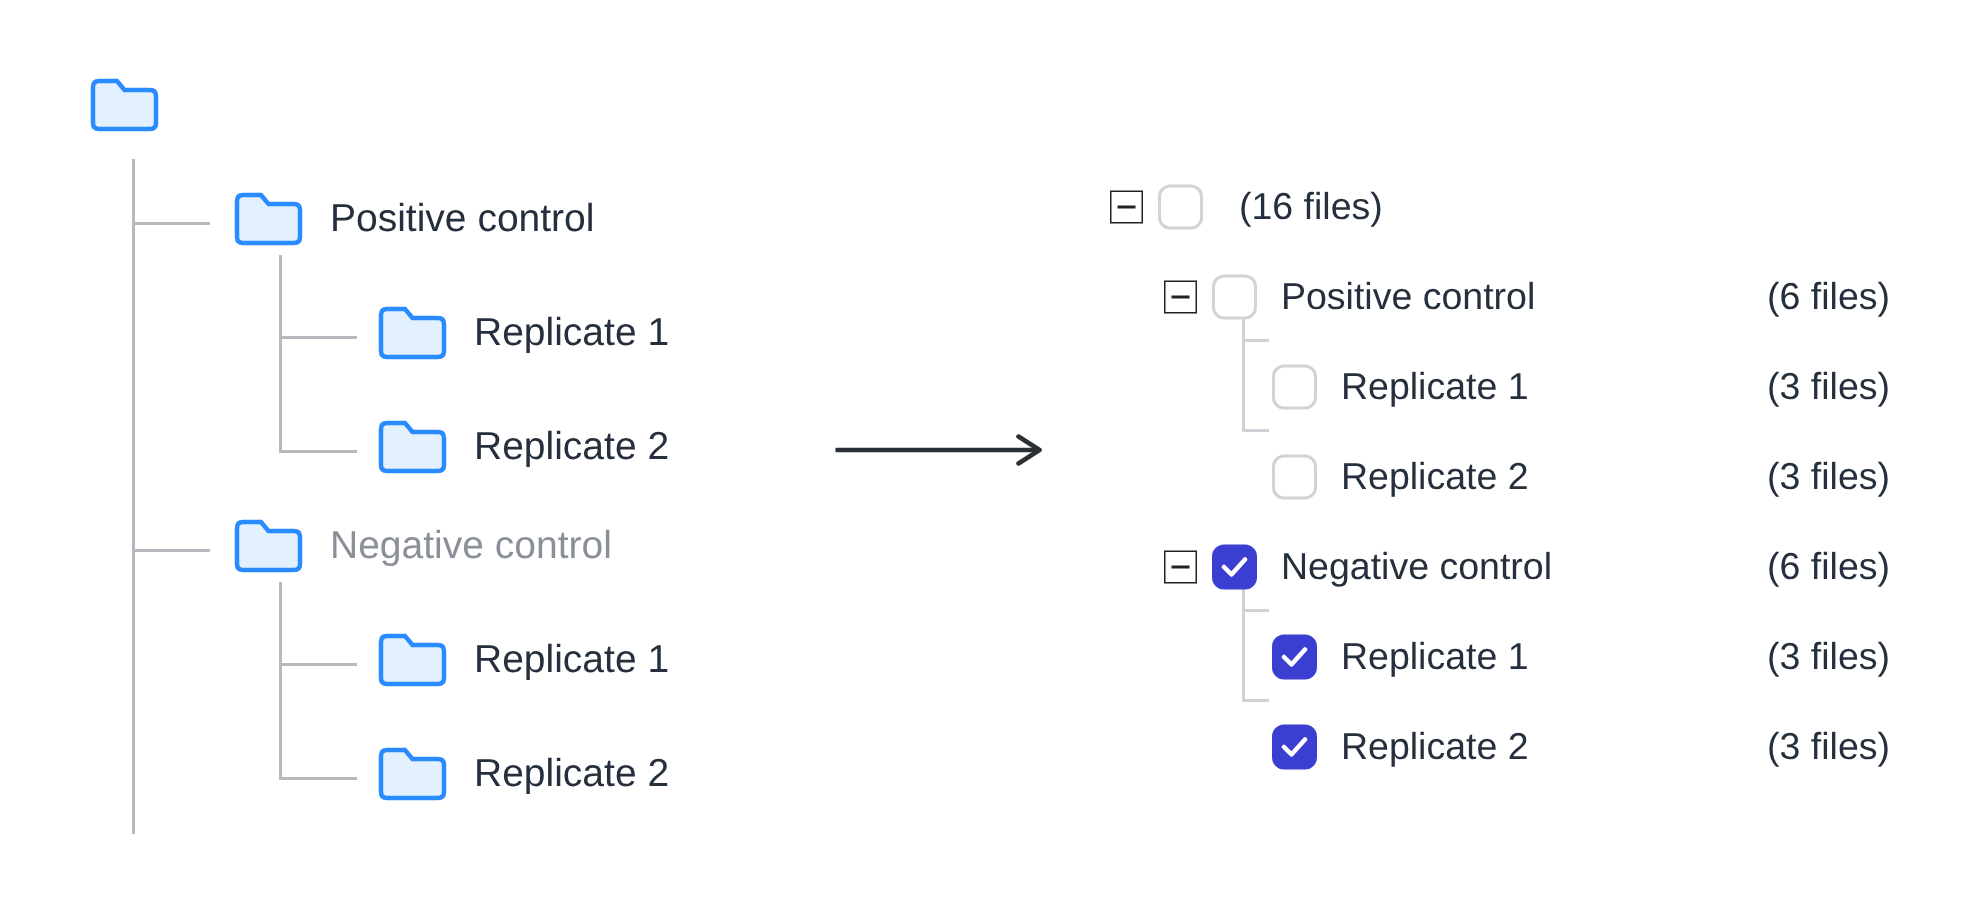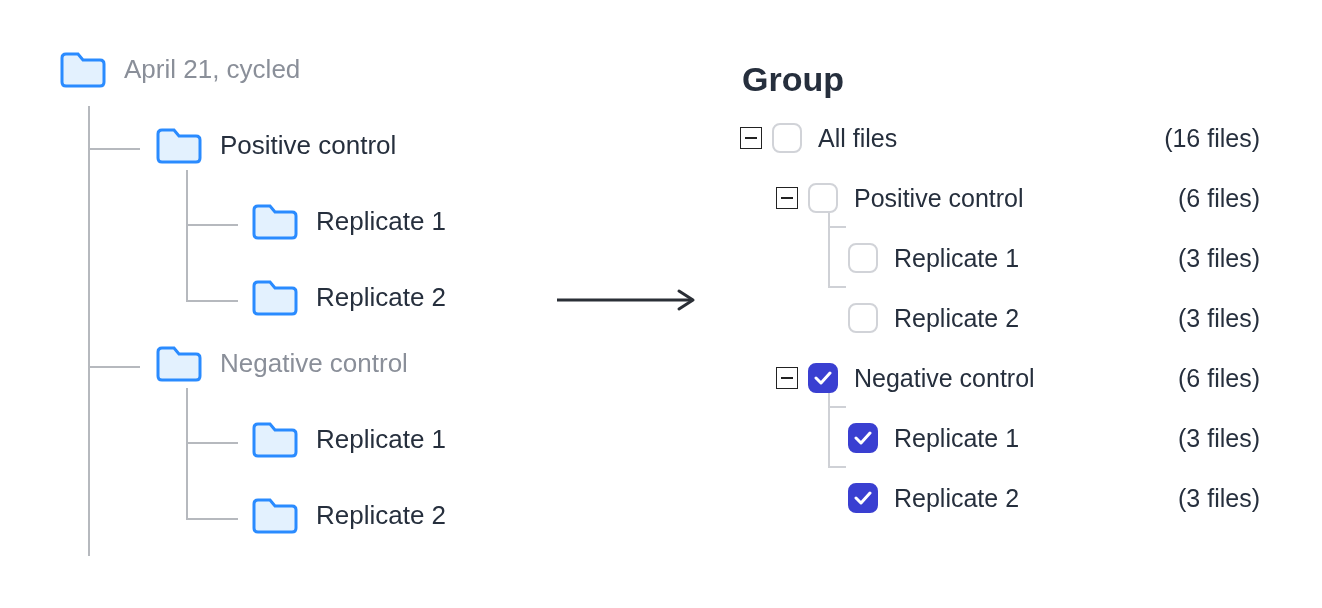--- a/index.html
+++ b/index.html
@@ -133,21 +133,20 @@
     <div class="vline" style="left:126px; top:338px; height:132px;"></div>
     <div class="hline" style="left:126px; top:392px; width:52px;"></div>
     <div class="hline" style="left:126px; top:468px; width:52px;"></div>
 
     <div class="ft-row" style="left:0; top:0;">
       <span class="folder-icon">
         <svg width="46" height="38" viewBox="0 0 46 38">
             <path d="M2 8 Q2 4 6 4 H18 L23 10 H40 Q44 10 44 14 V32 Q44 36 40 36 H6 Q2 36 2 32 Z" fill="#e3f1fe" stroke="#2a8bff" stroke-width="3"></path>
           </svg>
       </span>
-      <span class="ft-label muted">April 21, cycled</span>
     </div>
 
     <div class="ft-row" style="left:96px; top:76px;">
       <span class="folder-icon">
         <svg width="46" height="38" viewBox="0 0 46 38">
             <path d="M2 8 Q2 4 6 4 H18 L23 10 H40 Q44 10 44 14 V32 Q44 36 40 36 H6 Q2 36 2 32 Z" fill="#e3f1fe" stroke="#2a8bff" stroke-width="3"></path>
           </svg>
       </span>
       <span class="ft-label">Positive control</span>
     </div>
@@ -199,36 +198,34 @@
   </div>
 
   <div class="arrow">
     <svg width="150" height="30" viewBox="0 0 150 30">
       <line x1="2" y1="15" x2="138" y2="15" stroke="#2b2f36" stroke-width="3"></line>
       <path d="M138 15 L124 6 M138 15 L124 24" stroke="#2b2f36" stroke-width="3" fill="none" stroke-linecap="round"></path>
     </svg>
   </div>
 
   <div class="group-panel">
-    <div class="group-title">Group</div>
 
     <div class="gp-vline" style="left:88px; top:126px; height:102px;"></div>
     <div class="gp-hline" style="left:88px; top:166px; width:18px;"></div>
     <div class="gp-hline" style="left:88px; top:226px; width:18px;"></div>
 
     <div class="gp-vline" style="left:88px; top:306px; height:102px;"></div>
     <div class="gp-hline" style="left:88px; top:346px; width:18px;"></div>
     <div class="gp-hline" style="left:88px; top:406px; width:18px;"></div>
 
     <div class="gp-row" style="top:48px; padding-left:0;">
       <div class="gp-toggle">
           <div class="minus"></div>
         </div>
       <div class="gp-check empty"></div>
-      <div class="gp-label">All files</div>
       <div class="gp-count">(16 files)</div>
     </div>
 
     <div class="gp-row" style="top:108px; padding-left:36px;">
       <div class="gp-toggle">
           <div class="minus"></div>
         </div>
       <div class="gp-check empty"></div>
       <div class="gp-label">Positive control</div>
       <div class="gp-count">(6 files)</div>

